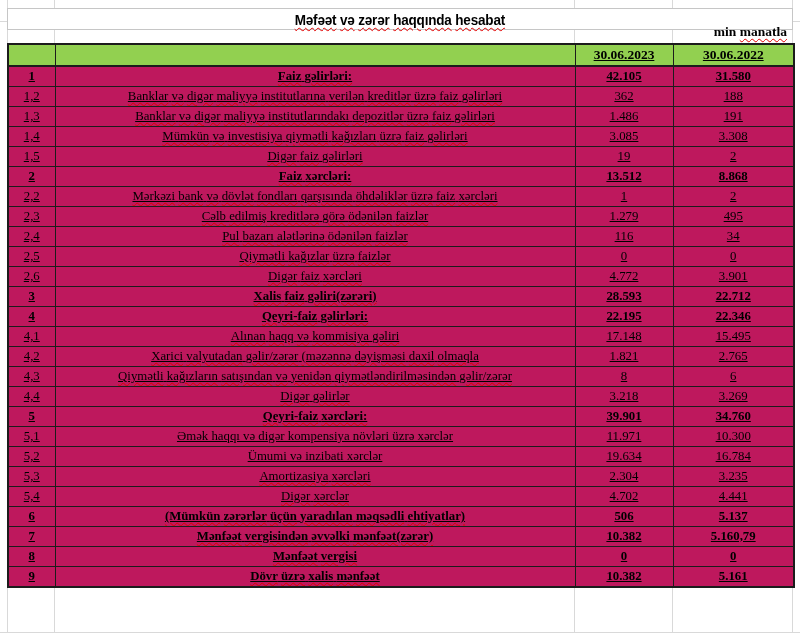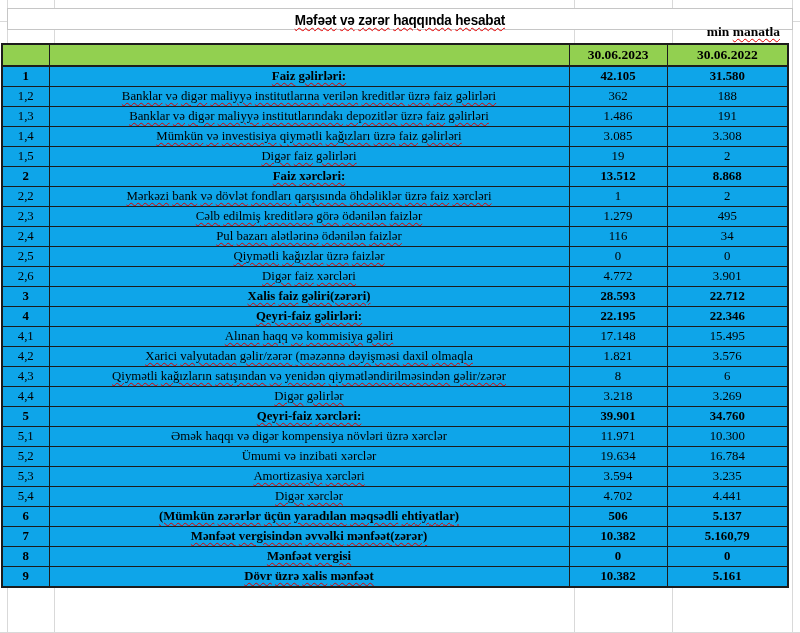--- a/index.html
+++ b/index.html
@@ -26,29 +26,30 @@
   .title-text {
     font-family:"Liberation Sans", sans-serif;
     font-weight:bold; font-size:15px; letter-spacing:-0.2px;
     transform:scaleX(0.9); white-space:nowrap;
   }
 
   
   .unit-row {
     position:absolute; left:7px; top:22px; width:784px; height:20px;
     display:flex; align-items:center; justify-content:flex-end;
-    font-weight:bold; font-size:13.5px; padding-right:11px; box-sizing:border-box;
+    font-weight:bold; font-size:13.5px; padding-right:4px; box-sizing:border-box;
   }
 
   
   table.report {
-    position:absolute; left:1px; top:43px; width:786px;
+    position:absolute; left:7px; top:43px; width:786px;
     border-collapse:collapse; table-layout:fixed;
-    background:#0ea5e9;
+    background:#be185d;
     border:2px solid #1c1c1c;
+    text-decoration:underline;
   }
   table.report td, table.report th {
     border:1px solid #1c1c1c;
     height:19px; padding:0 2px;
     text-align:center; vertical-align:middle;
     font-size:12.8px; line-height:1.05;
     overflow:hidden; white-space:nowrap;
     font-weight:normal;
   }
   tr.head th {
@@ -188,21 +189,21 @@
         <tr>
       <td class="c-num">4,1</td>
       <td class="c-label"><span class="sq">Alınan</span> <span class="sq">haqq</span> <span class="sq">və</span> <span class="sq">kommisiya</span> <span class="sq">gəliri</span></td>
       <td class="c-val">17.148</td>
       <td class="c-val">15.495</td>
     </tr>
         <tr>
       <td class="c-num">4,2</td>
       <td class="c-label"><span class="sq">Xarici</span> <span class="sq">valyutadan</span> <span class="sq">gəlir/zərər</span> <span class="sq">(məzənnə</span> <span class="sq">dəyişməsi</span> <span class="sq">daxil</span> <span class="sq">olmaqla</span></td>
       <td class="c-val">1.821</td>
-      <td class="c-val">3.576</td>
+      <td class="c-val">2.765</td>
     </tr>
         <tr>
       <td class="c-num">4,3</td>
       <td class="c-label"><span class="sq">Qiymətli</span> <span class="sq">kağızların</span> <span class="sq">satışından</span> <span class="sq">və</span> <span class="sq">yenidən</span> <span class="sq">qiymətləndirilməsindən</span> <span class="sq">gəlir/zərər</span></td>
       <td class="c-val">8</td>
       <td class="c-val">6</td>
     </tr>
         <tr>
       <td class="c-num">4,4</td>
       <td class="c-label"><span class="sq">Digər</span> <span class="sq">gəlirlər</span></td>
@@ -223,21 +224,21 @@
     </tr>
         <tr>
       <td class="c-num">5,2</td>
       <td class="c-label">Ümumi və inzibati xərclər</td>
       <td class="c-val">19.634</td>
       <td class="c-val">16.784</td>
     </tr>
         <tr>
       <td class="c-num">5,3</td>
       <td class="c-label"><span class="sq">Amortizasiya</span> <span class="sq">xərcləri</span></td>
-      <td class="c-val">3.594</td>
+      <td class="c-val">2.304</td>
       <td class="c-val">3.235</td>
     </tr>
         <tr>
       <td class="c-num">5,4</td>
       <td class="c-label"><span class="sq">Digər</span> <span class="sq">xərclər</span></td>
       <td class="c-val">4.702</td>
       <td class="c-val">4.441</td>
     </tr>
         <tr class="bold">
       <td class="c-num">6</td>

